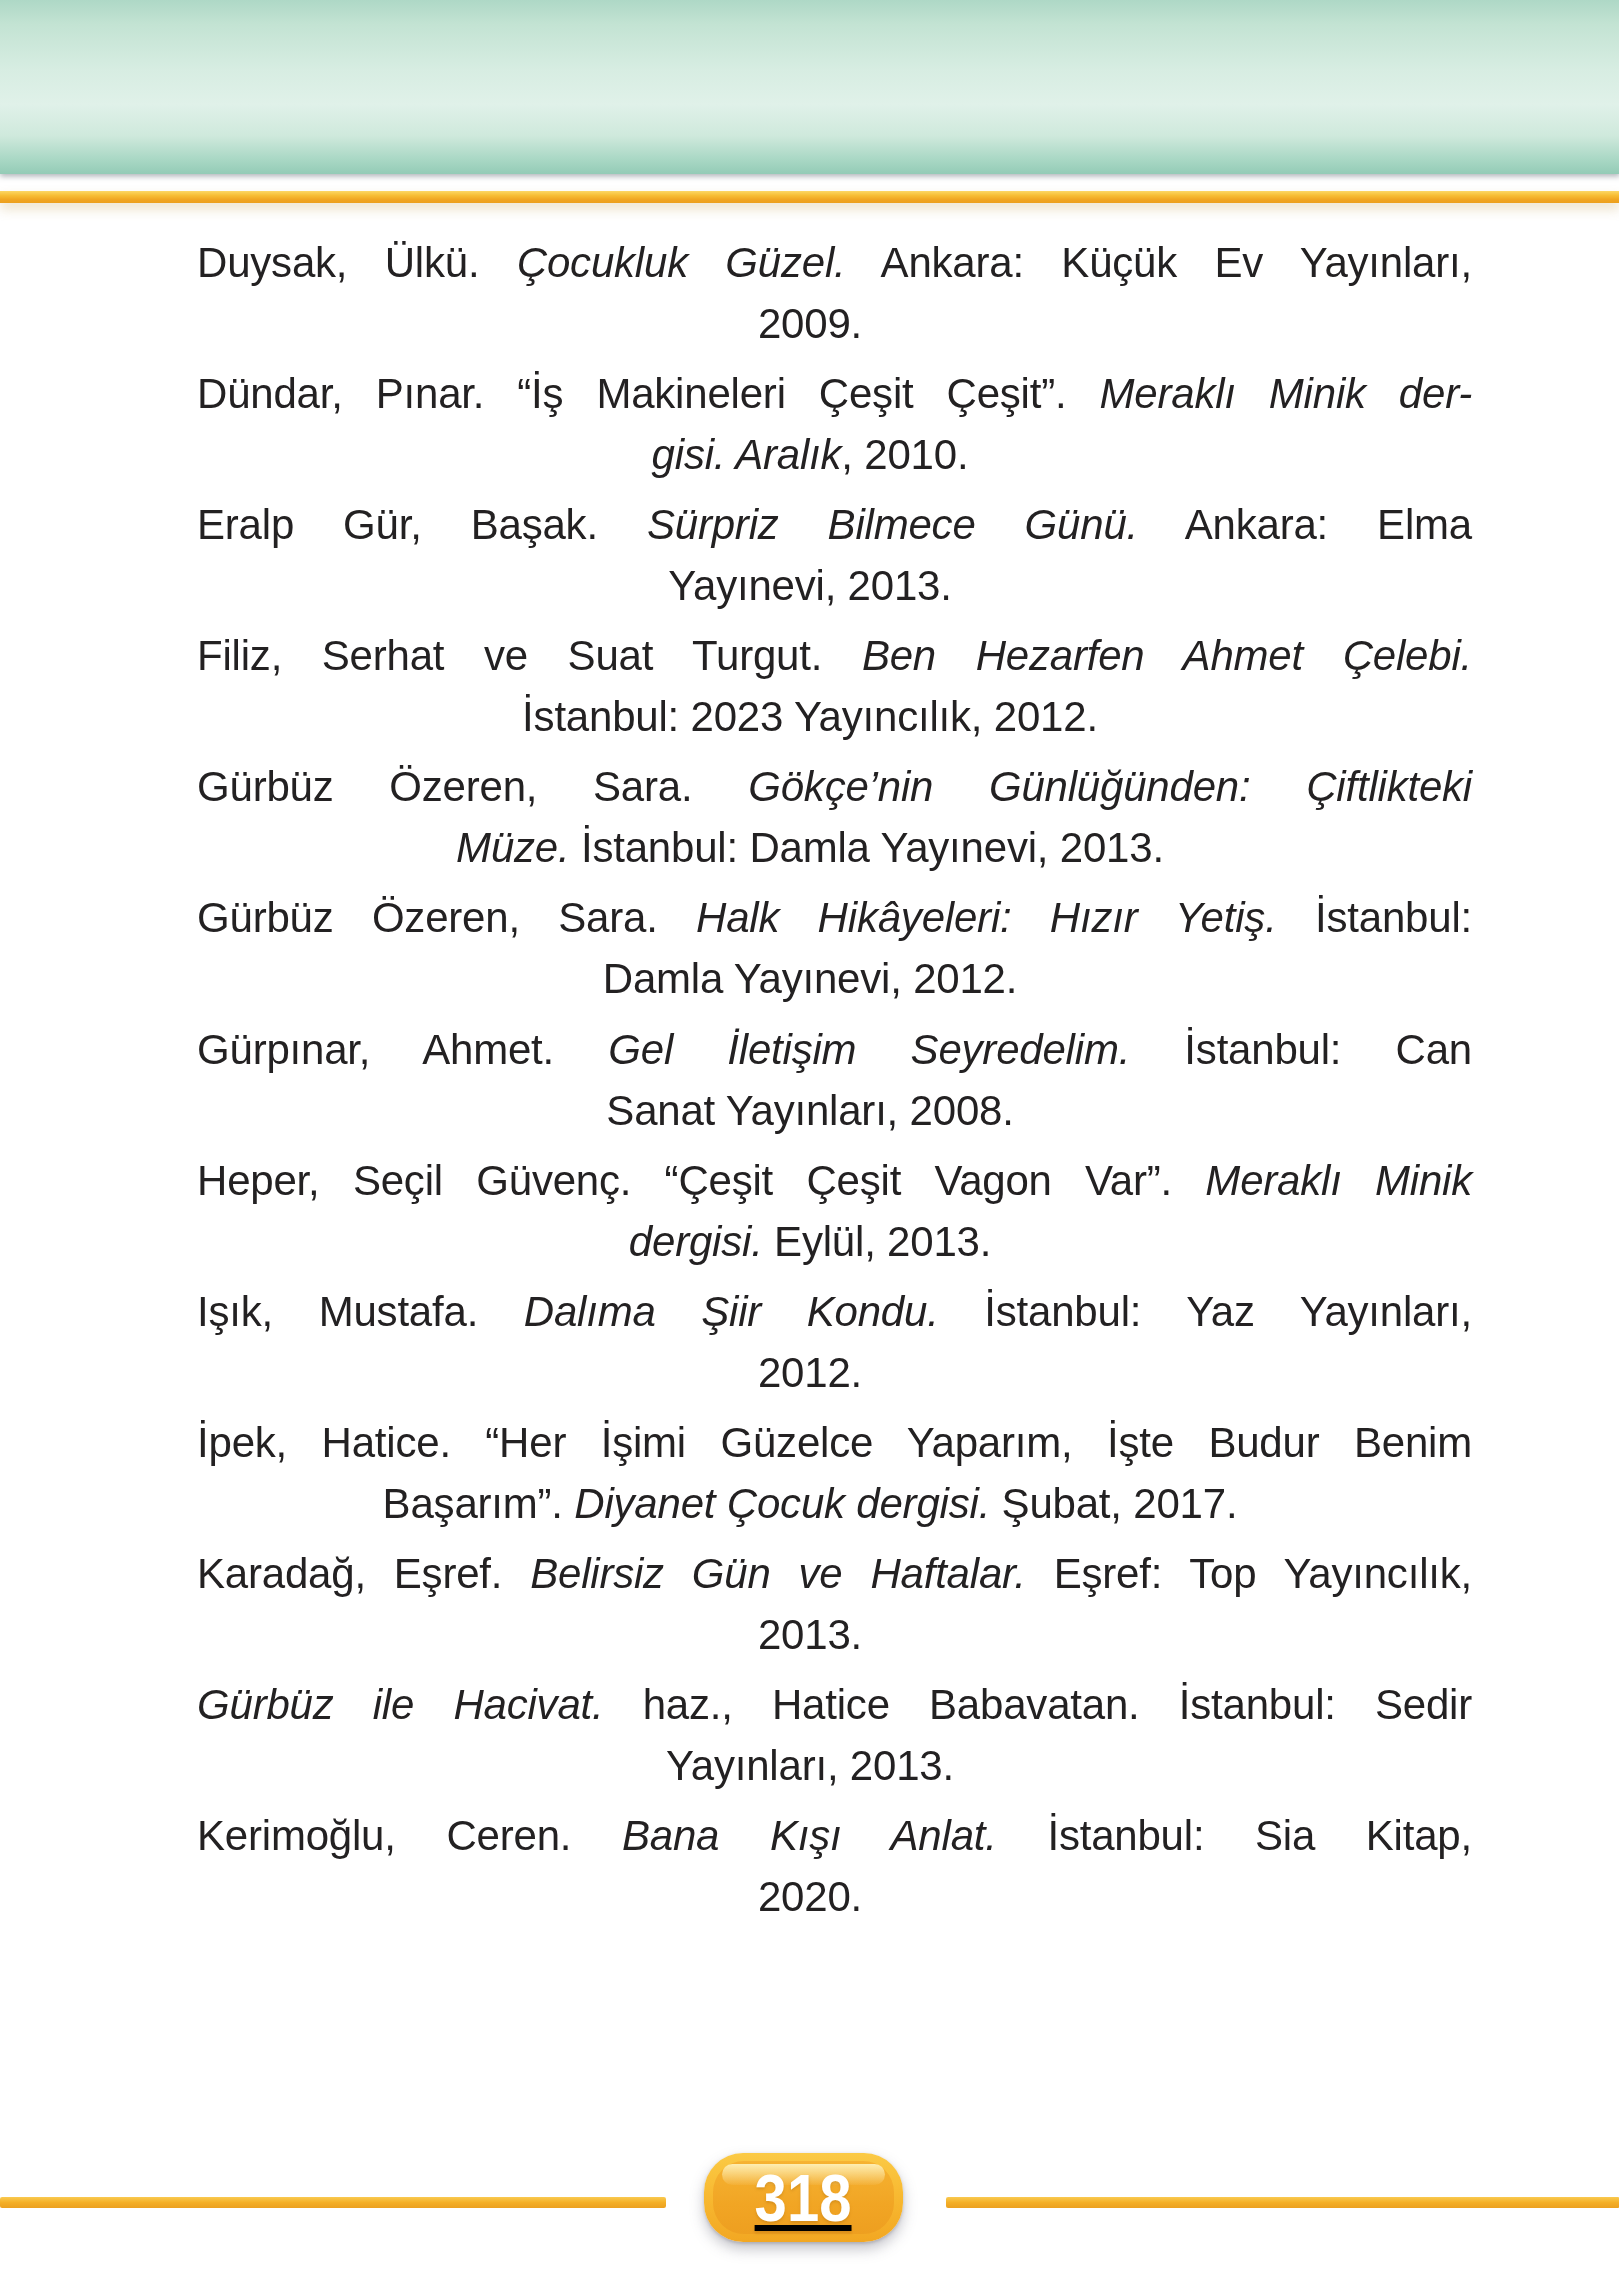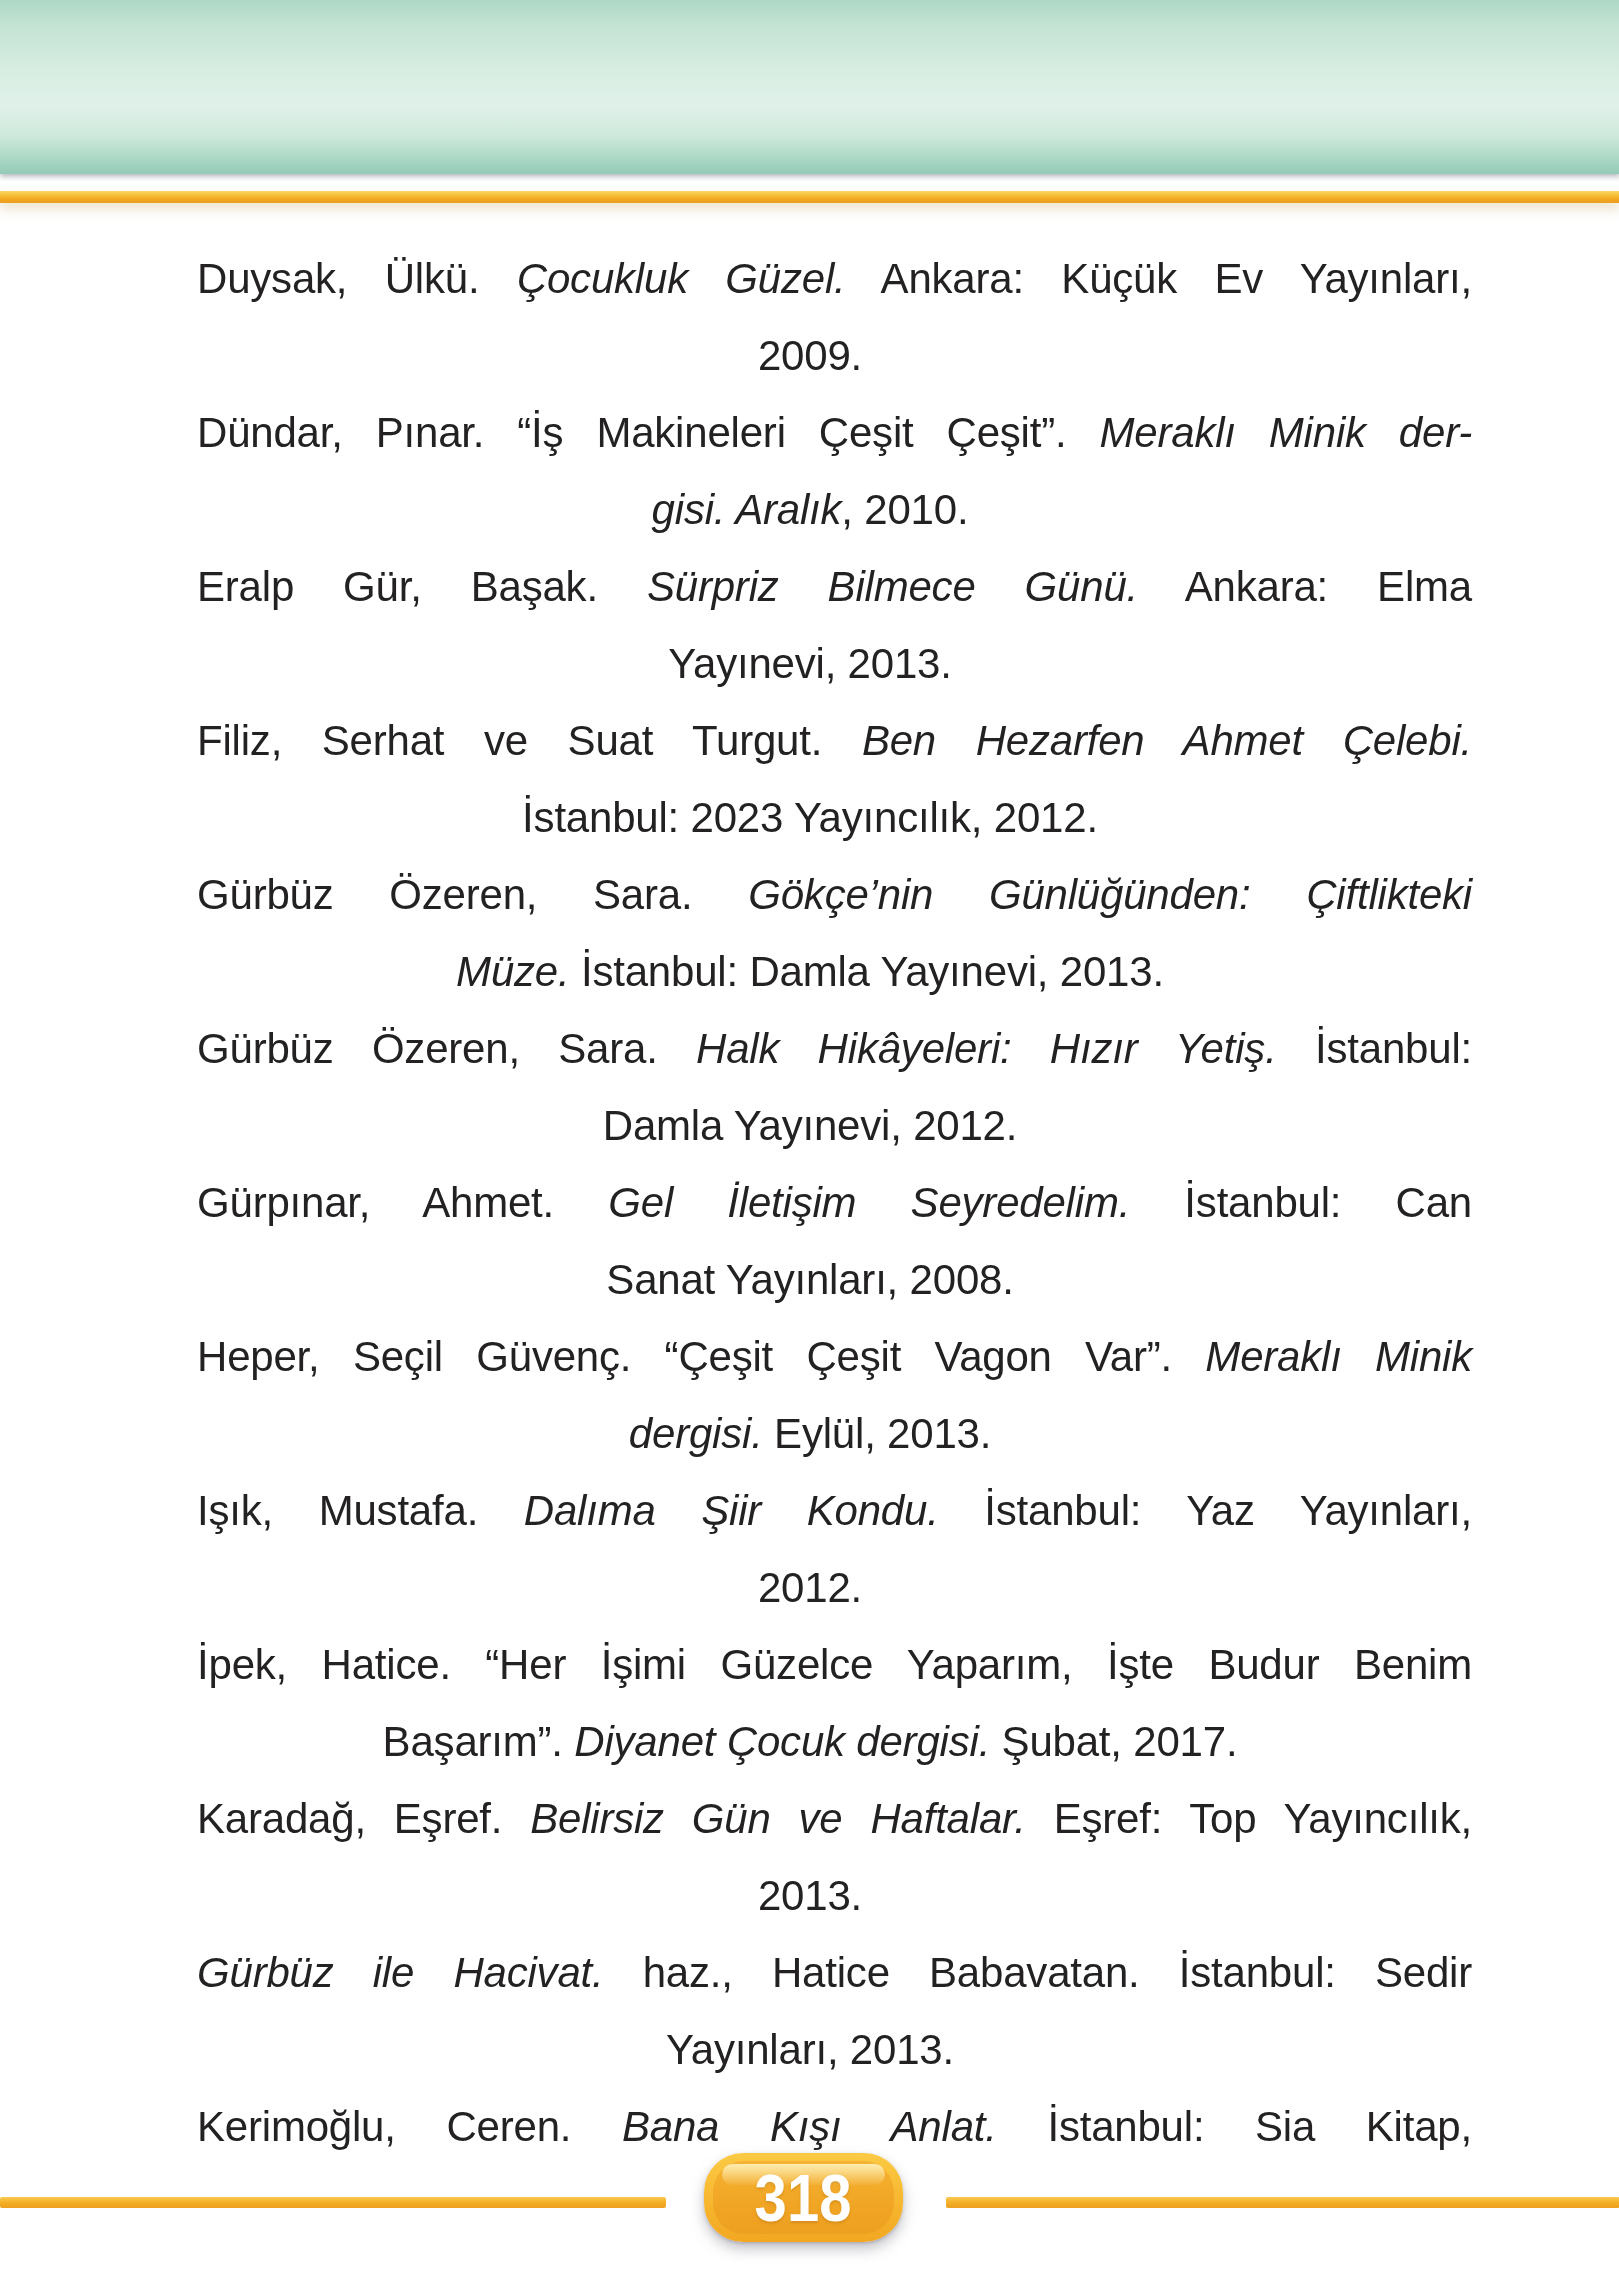--- a/index.html
+++ b/index.html
@@ -19,41 +19,41 @@
     position:absolute;top:191px;left:0;width:1620px;height:12px;
     background:linear-gradient(180deg,#fcd765 0%,#f7bd34 38%,#f0a522 72%,#eca01e 100%);
     box-shadow:0 6.3px 11.2px rgba(196,165,95,0.32);
   }
   
   .bib{
     position:absolute;top:232px;left:148px;width:1324px;
     color:#232122;font-size:42px;line-height:61px;letter-spacing:-0.2px;
   }
   .entry{margin:0 0 9.1px 0;}
-  .line{white-space:normal;margin-top:16px;}
+  .line{white-space:normal;}
   .first-line{
     text-indent:49px;
     text-align:justify;
     text-align-last:justify;
   }
   .cont-line{text-align:center;}
   .it{font-style:italic;}
   
   .rule{
     position:absolute;top:2197px;height:10.5px;border-radius:2.1px;
     background:linear-gradient(180deg,#f9ca50 0%,#f4af27 50%,#eba01f 100%);
   }
   .rule-left{left:0;width:666px;}
   .rule-right{left:946px;width:674px;}
   .page-badge{
     position:absolute;left:704px;top:2153px;width:199px;height:89px;
     border-radius:39px;
     background:linear-gradient(180deg,#fbca45 0%,#f8ba32 45%,#f2a722 100%);
     box-shadow:0 7px 14px rgba(125,125,138,0.45), 0 1.4px 2.8px rgba(125,125,138,0.35);
-    display:flex;align-items:center;justify-content:center;
+    display:flex;align-items:center;justify-content:center;text-decoration:underline;
   }
   .page-badge::before{ 
     content:"";position:absolute;left:9.1px;top:8.4px;right:9.1px;bottom:8.4px;
     border-radius:31px;
     background:linear-gradient(180deg,#f6b332 0%,#f1a524 60%,#ee9f20 100%);
   }
   .page-badge::after{ 
     content:"";position:absolute;left:18.3px;top:11.2px;right:18.3px;height:21px;
     border-radius:19.7px;
     background:linear-gradient(180deg,rgba(255,248,200,0.85),rgba(255,255,255,0.05));

